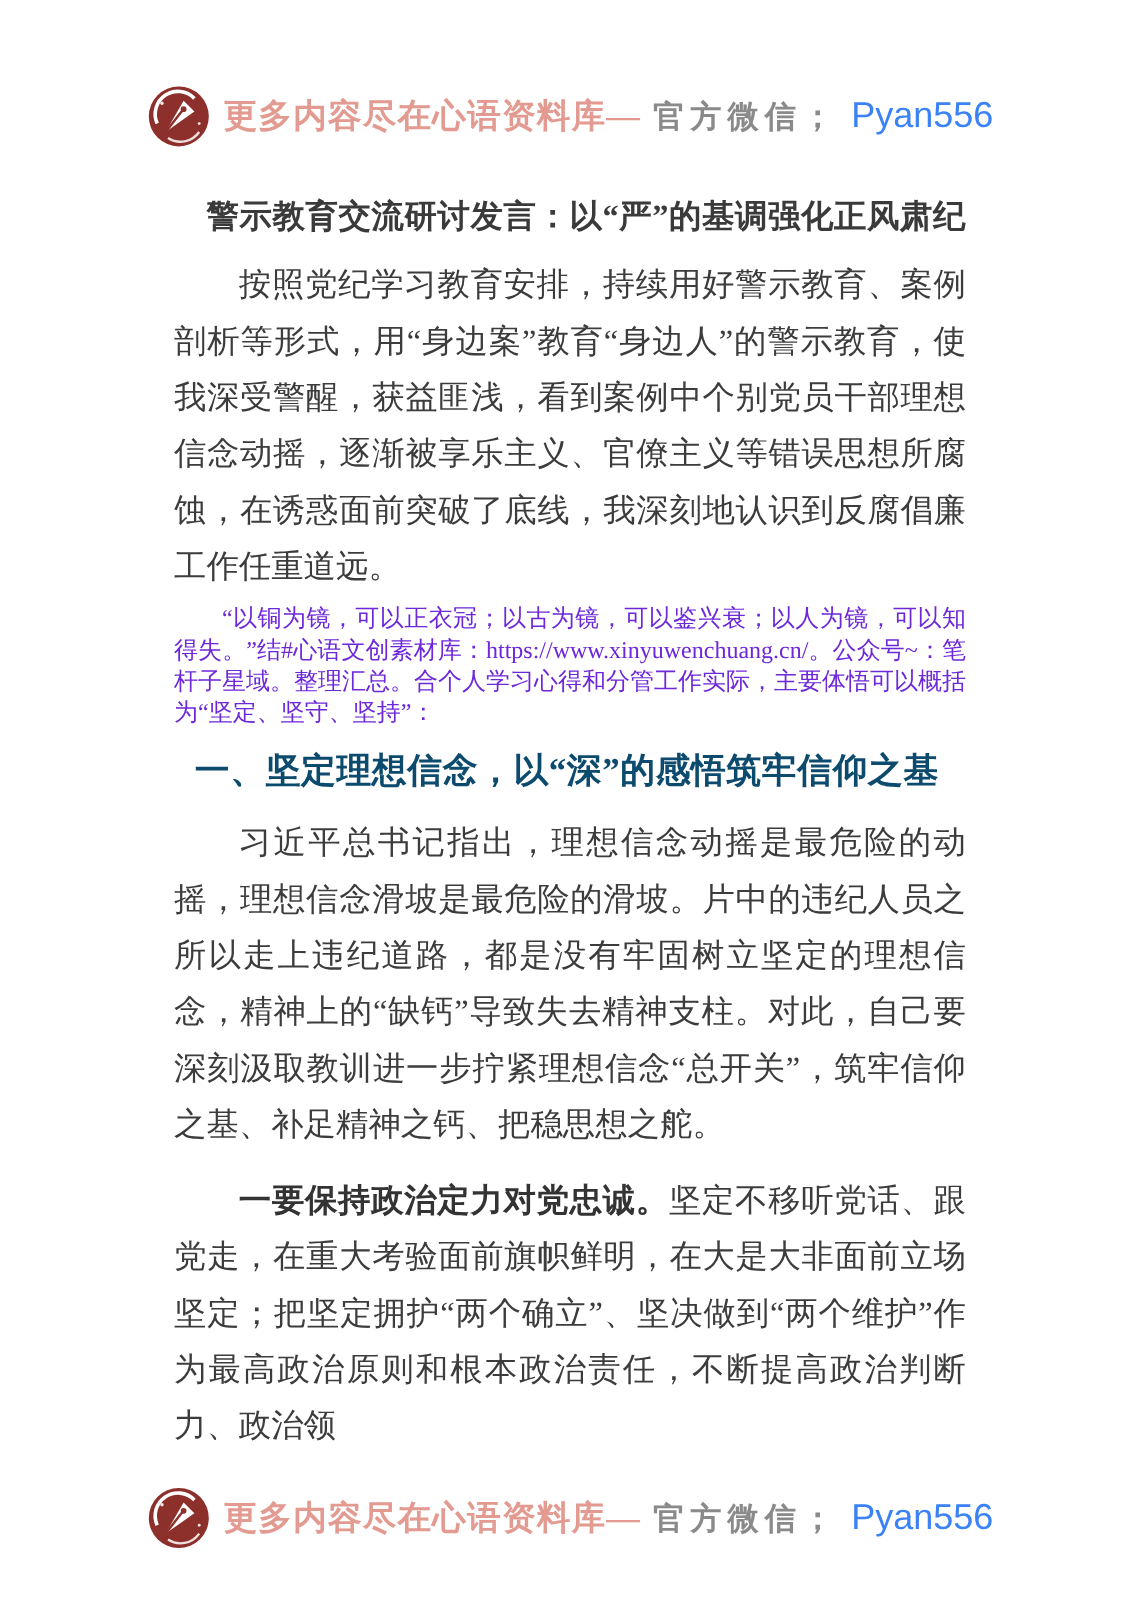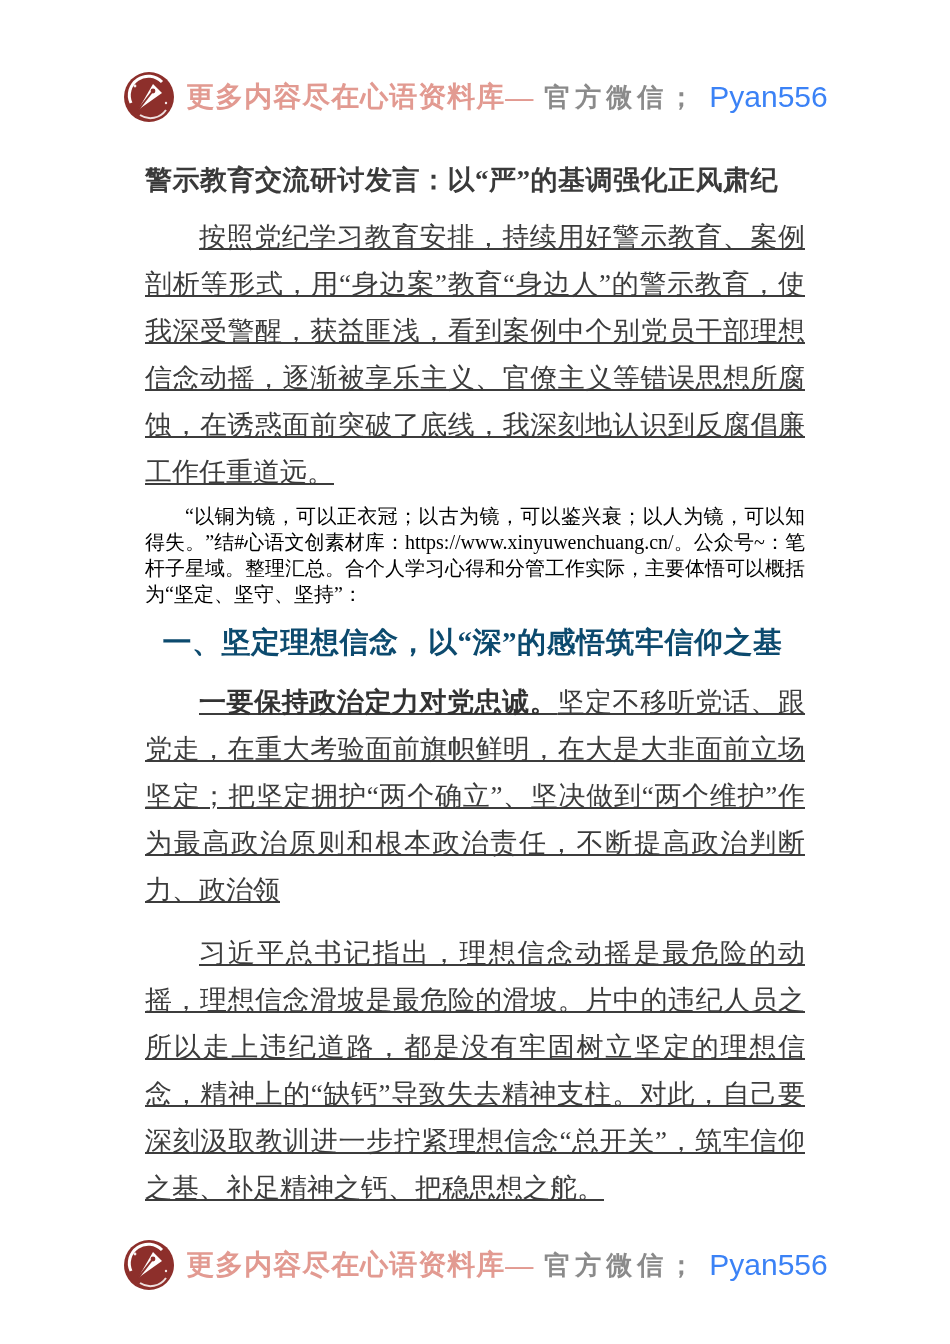--- a/index.html
+++ b/index.html
@@ -20,30 +20,30 @@
   .wechat-label{
     font-size:26px;color:#8a8a8a;font-weight:600;
     letter-spacing:5px;white-space:nowrap;
   }
   .wechat-id{
     font-size:30px;color:#3b82f6;font-weight:400;white-space:nowrap;
     font-family:"Liberation Sans","DejaVu Sans",sans-serif;
   }
   .content{width:660px;margin:0 auto;}
   h1.doc-title{
-    font-size:27px;font-weight:700;color:#3a3a3a;text-align:left;
+    font-size:27px;font-weight:700;color:#3a3a3a;text-align:right;
     margin:38px 0 0 0;letter-spacing:0.5px;
   }
   p.body{
     font-size:27px;line-height:47px;color:#3c3c3c;
     text-align:justify;text-justify:inter-ideograph;
-    text-indent:2em;margin:16px 0 0 0;word-break:break-all;text-decoration:underline;
+    text-indent:2em;margin:16px 0 0 0;word-break:break-all;
   }
   p.note{
-    font-size:20px;line-height:26px;color:#000000;
+    font-size:20px;line-height:26px;color:#6d28d9;
     text-align:justify;text-justify:inter-ideograph;
     text-indent:2em;margin:7px 0 0 0;word-break:break-all;
   }
   h2.section-heading{
     font-size:29px;font-weight:700;color:#0c4a6e;
     margin:16px 0 0 0;text-indent:0.6em;letter-spacing:0.5px;
   }
   p.body .lead{font-weight:700;color:#333333;}
 </style>
 </head>
@@ -71,23 +71,23 @@
 
   <div class="content">
     <h1 class="doc-title">警示教育交流研讨发言：以“严”的基调强化正风肃纪</h1>
 
     <p class="body">按照党纪学习教育安排，持续用好警示教育、案例剖析等形式，用“身边案”教育“身边人”的警示教育，使我深受警醒，获益匪浅，看到案例中个别党员干部理想信念动摇，逐渐被享乐主义、官僚主义等错误思想所腐蚀，在诱惑面前突破了底线，我深刻地认识到反腐倡廉工作任重道远。</p>
 
     <p class="note">“以铜为镜，可以正衣冠；以古为镜，可以鉴兴衰；以人为镜，可以知得失。”结#心语文创素材库：https://www.xinyuwenchuang.cn/。公众号~：笔杆子星域。整理汇总。合个人学习心得和分管工作实际，主要体悟可以概括为“坚定、坚守、坚持”：</p>
 
     <h2 class="section-heading">一、坚定理想信念，以“深”的感悟筑牢信仰之基</h2>
 
+    <p class="body">习近平总书记指出，理想信念动摇是最危险的动摇，理想信念滑坡是最危险的滑坡。片中的违纪人员之所以走上违纪道路，都是没有牢固树立坚定的理想信念，精神上的“缺钙”导致失去精神支柱。对此，自己要深刻汲取教训进一步拧紧理想信念“总开关”，筑牢信仰之基、补足精神之钙、把稳思想之舵。</p>
+
     <p class="body"><span class="lead">一要保持政治定力对党忠诚。</span><span>坚定不移听党话、跟党走，在重大考验面前旗帜鲜明，在大是大非面前立场坚定；把坚定拥护“两个确立”、坚决做到“两个维护”作为最高政治原则和根本政治责任，不断提高政治判断力、政治领</span></p>
-
-    <p class="body">习近平总书记指出，理想信念动摇是最危险的动摇，理想信念滑坡是最危险的滑坡。片中的违纪人员之所以走上违纪道路，都是没有牢固树立坚定的理想信念，精神上的“缺钙”导致失去精神支柱。对此，自己要深刻汲取教训进一步拧紧理想信念“总开关”，筑牢信仰之基、补足精神之钙、把稳思想之舵。</p>
   </div>
 
   <div class="brand-bar footer">
     <span class="logo">
       <svg viewBox="0 0 54 54" width="54" height="54" aria-hidden="true">
         <circle cx="27" cy="27" r="25" fill="#8d2f2b"></circle>
         <path d="M9 33 A 19 19 0 0 1 40 12" stroke="#ffffff" stroke-width="3" fill="none"></path>
         <path d="M44 40 A 19 19 0 0 1 18 45" stroke="#ffffff" stroke-width="2" fill="none" opacity="0.85"></path>
         <path d="M16 40 L31 14 L40 23 Z" fill="#ffffff"></path>
         <path d="M16 40 L30 22" stroke="#8d2f2b" stroke-width="2"></path>

